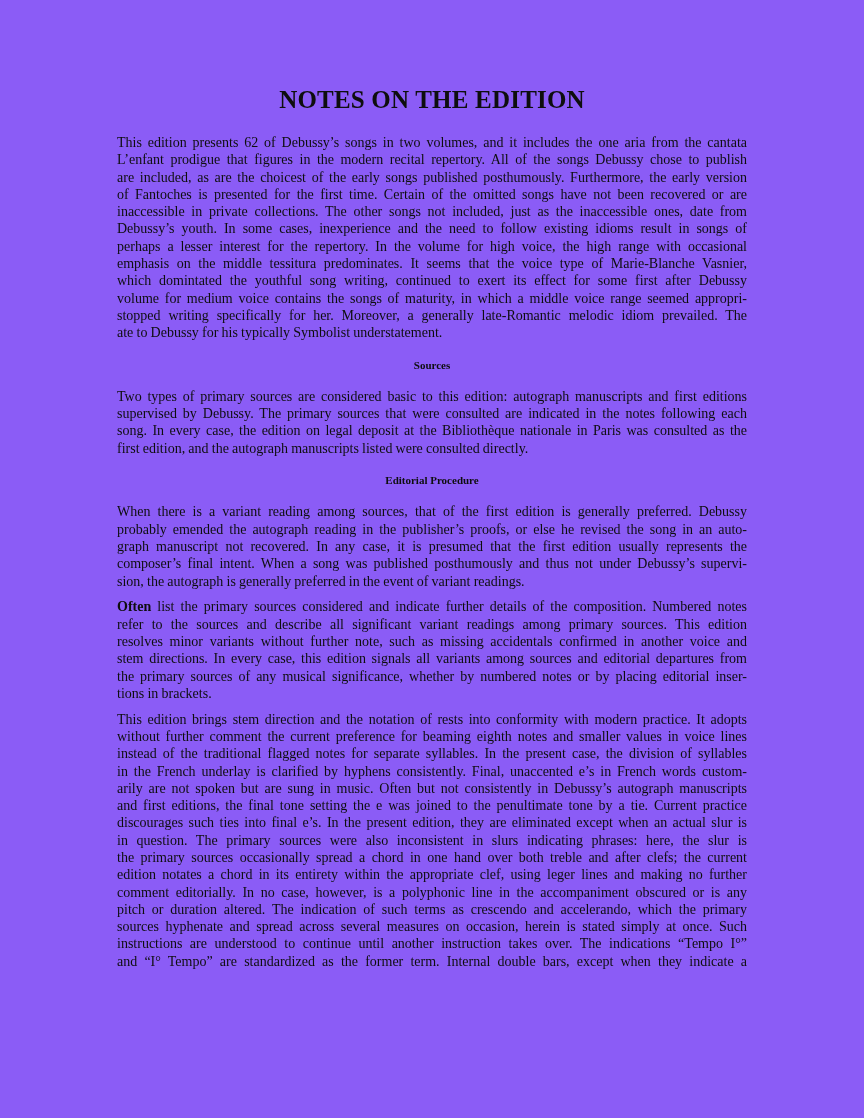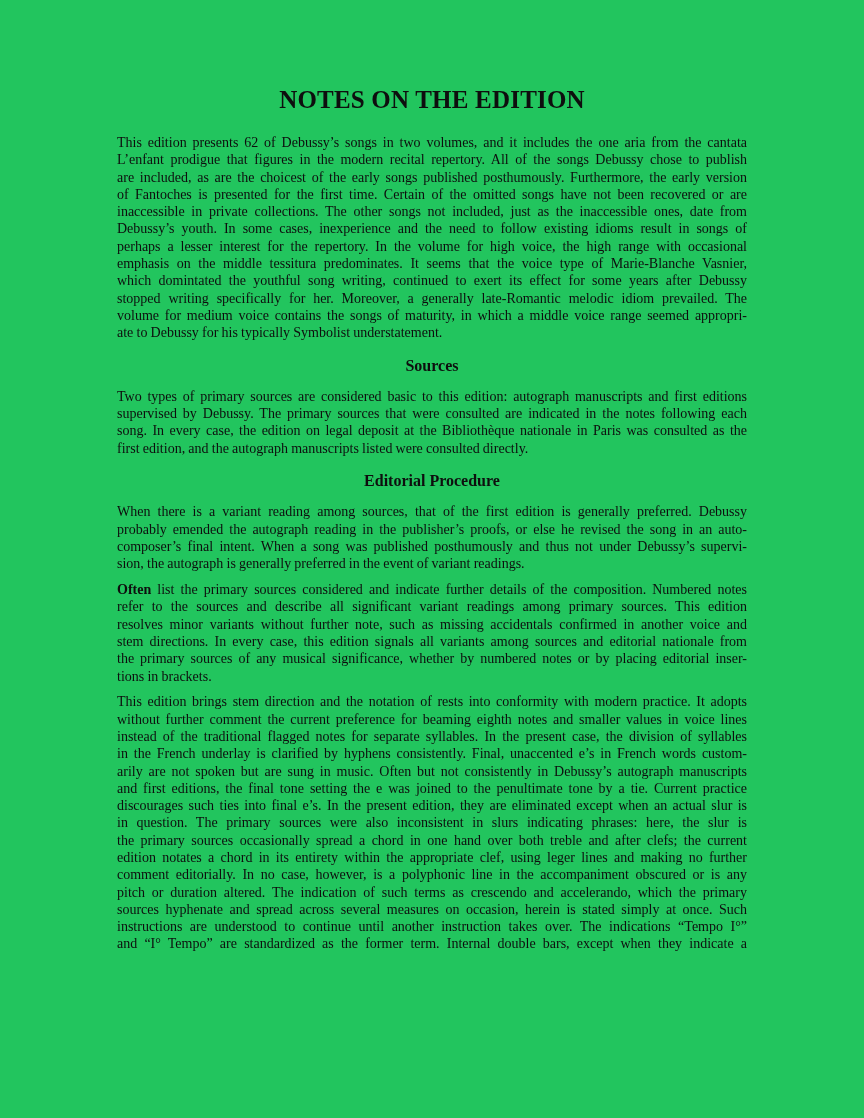--- a/index.html
+++ b/index.html
@@ -1,21 +1,21 @@
 <!DOCTYPE html>
 <html><head>
 <meta charset="utf-8">
 <style>
   html, body { margin: 0; padding: 0; }
   body { background: #ffffff; }
   .page {
     position: relative;
     width: 864px;
     height: 1118px;
-    background: #22c55e;
+    background: #8b5cf6;
     overflow: hidden;
     font-family: "Liberation Serif", "DejaVu Serif", serif;
     color: #0e0e0e;
     -webkit-font-smoothing: antialiased;
   }
   .content {
     position: absolute;
     left: 117px;
     top: 0;
     width: 630px;
@@ -23,21 +23,21 @@
   .title {
     margin: 87px 0 22px 0;
     font-size: 25px;
     line-height: 25px;
     font-weight: bold;
     text-align: center;
     letter-spacing: 0.2px;
     white-space: nowrap;
   }
   .heading {
-    font-size: 16px;
+    font-size: 11px;
     line-height: 17.3px;
     font-weight: bold;
     text-align: center;
     margin: 15px 0 14px 0;
   }
   .paragraph {
     font-size: 14px;
     line-height: 17.3px;
     word-spacing: -0.3px;
     margin: 8.5px 0 0 0;
@@ -62,44 +62,45 @@
     <div>
         <div class="paragraph">
           <div class="jline">This edition presents 62 of Debussy’s songs in two volumes, and it includes the one aria from the cantata</div>
           <div class="jline"><span class="it">L’enfant prodigue</span><span class=""> that figures in the modern recital repertory. All of the songs Debussy chose to publish</span></div>
           <div class="jline">are included, as are the choicest of the early songs published posthumously. Furthermore, the early version</div>
           <div class="jline">of Fantoches is presented for the first time. Certain of the omitted songs have not been recovered or are</div>
           <div class="jline">inaccessible in private collections. The other songs not included, just as the inaccessible ones, date from</div>
           <div class="jline">Debussy’s youth. In some cases, inexperience and the need to follow existing idioms result in songs of</div>
           <div class="jline">perhaps a lesser interest for the repertory. In the volume for high voice, the high range with occasional</div>
           <div class="jline">emphasis on the middle tessitura predominates. It seems that the voice type of Marie-Blanche Vasnier,</div>
-          <div class="jline">which domintated the youthful song writing, continued to exert its effect for some years after Debussy</div>
+          <div class="jline">which domintated the youthful song writing, continued to exert its effect for some first after Debussy</div>
+          <div class="jline">volume for medium voice contains the songs of maturity, in which a middle voice range seemed appropri-</div>
           <div class="jline">stopped writing specifically for her. Moreover, a generally late-Romantic melodic idiom prevailed. The</div>
-          <div class="jline">volume for medium voice contains the songs of maturity, in which a middle voice range seemed appropri-</div>
           <div class="jline last">ate to Debussy for his typically Symbolist understatement.</div>
         </div>
         <div class="heading">Sources</div>
         <div class="paragraph">
           <div class="jline">Two types of primary sources are considered basic to this edition: autograph manuscripts and first editions</div>
           <div class="jline">supervised by Debussy. The primary sources that were consulted are indicated in the notes following each</div>
           <div class="jline">song. In every case, the edition on legal deposit at the Bibliothèque nationale in Paris was consulted as the</div>
           <div class="jline last">first edition, and the autograph manuscripts listed were consulted directly.</div>
         </div>
         <div class="heading">Editorial Procedure</div>
         <div class="paragraph">
           <div class="jline">When there is a variant reading among sources, that of the first edition is generally preferred. Debussy</div>
           <div class="jline">probably emended the autograph reading in the publisher’s proofs, or else he revised the song in an auto-</div>
+          <div class="jline">graph manuscript not recovered. In any case, it is presumed that the first edition usually represents the</div>
           <div class="jline">composer’s final intent. When a song was published posthumously and thus not under Debussy’s supervi-</div>
           <div class="jline last">sion, the autograph is generally preferred in the event of variant readings.</div>
         </div>
         <div class="paragraph">
           <div class="jline"><span class="bd">Often</span><span class=""> list the primary sources considered and indicate further details of the composition. Numbered notes</span></div>
           <div class="jline">refer to the sources and describe all significant variant readings among primary sources. This edition</div>
           <div class="jline">resolves minor variants without further note, such as missing accidentals confirmed in another voice and</div>
-          <div class="jline">stem directions. In every case, this edition signals all variants among sources and editorial nationale from</div>
+          <div class="jline">stem directions. In every case, this edition signals all variants among sources and editorial departures from</div>
           <div class="jline">the primary sources of any musical significance, whether by numbered notes or by placing editorial inser-</div>
           <div class="jline last">tions in brackets.</div>
         </div>
         <div class="paragraph">
           <div class="jline">This edition brings stem direction and the notation of rests into conformity with modern practice. It adopts</div>
           <div class="jline">without further comment the current preference for beaming eighth notes and smaller values in voice lines</div>
           <div class="jline">instead of the traditional flagged notes for separate syllables. In the present case, the division of syllables</div>
           <div class="jline">in the French underlay is clarified by hyphens consistently. Final, unaccented e’s in French words custom-</div>
           <div class="jline">arily are not spoken but are sung in music. Often but not consistently in Debussy’s autograph manuscripts</div>
           <div class="jline">and first editions, the final tone setting the e was joined to the penultimate tone by a tie. Current practice</div>

